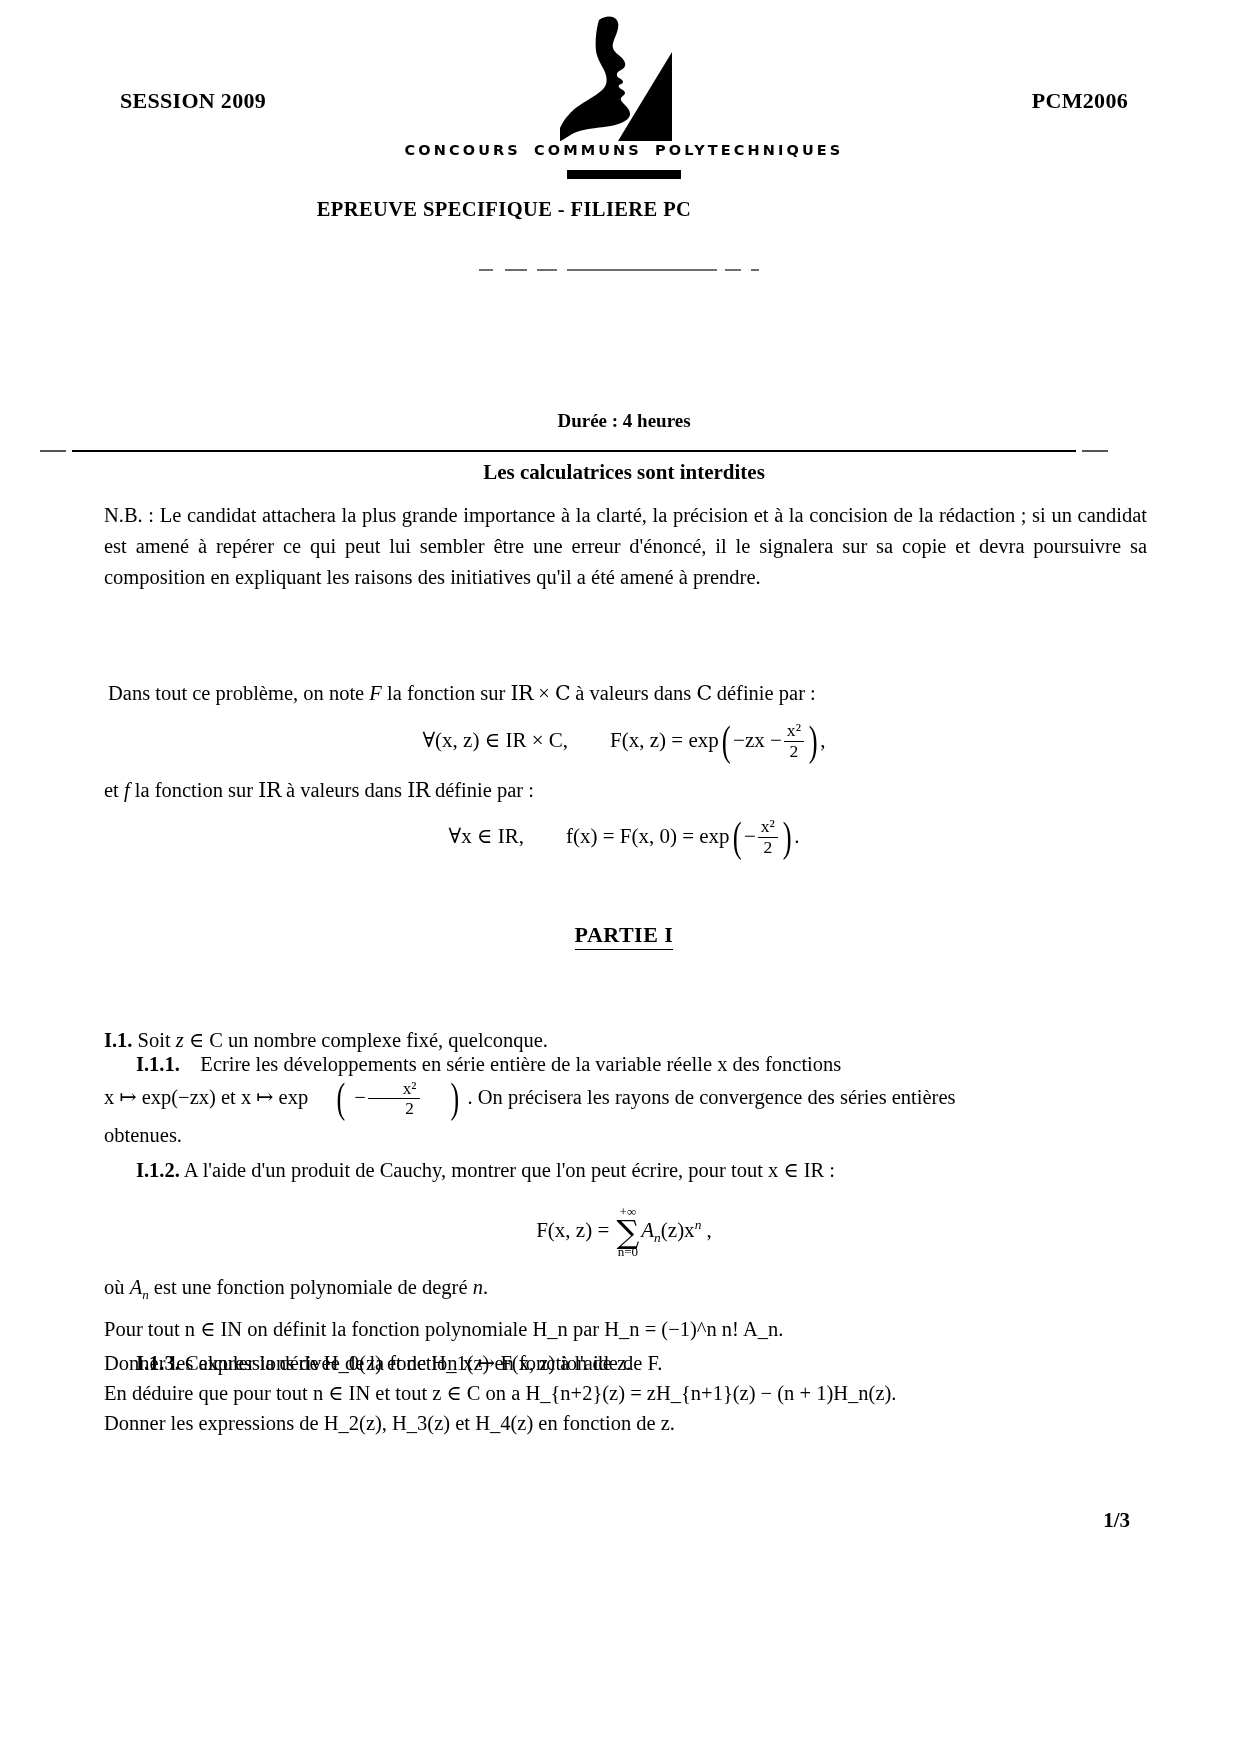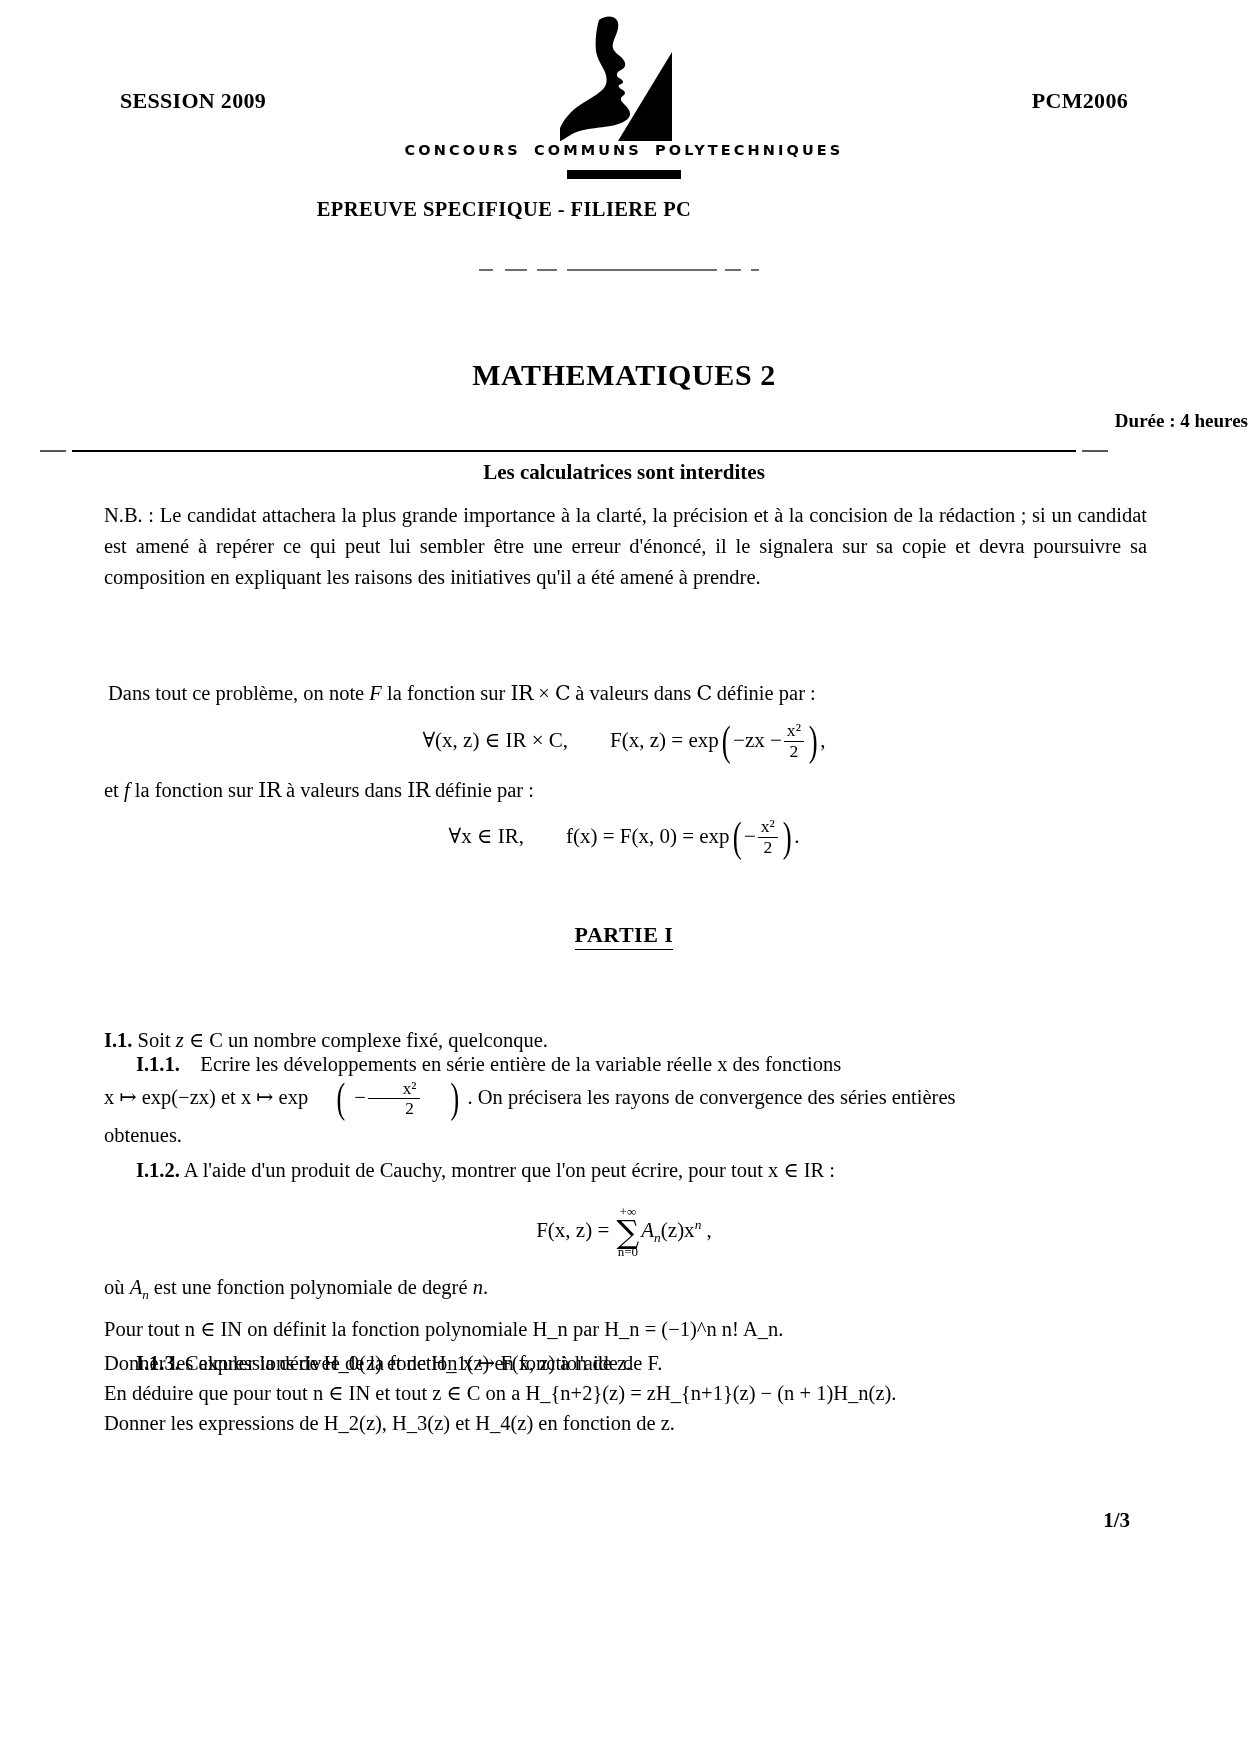--- a/index.html
+++ b/index.html
@@ -104,21 +104,21 @@
     text-align: center;
     font-weight: bold;
     font-size: 30px;
     letter-spacing: 0.6px;
   }
   .duree {
     position: absolute;
     top: 410px;
     left: 0;
     width: 1248px;
-    text-align: right;
+    text-align: center;
     font-weight: bold;
     font-size: 19px;
   }
 
   .main-rule {
     position: absolute;
     top: 450px;
     left: 72px;
     width: 1004px;
     height: 2px;
@@ -271,21 +271,20 @@
 
   <div class="faint-rule">
     <i style="left:0px;width:14px;"></i>
     <i style="left:26px;width:22px;"></i>
     <i style="left:58px;width:20px;"></i>
     <i style="left:88px;width:150px;"></i>
     <i style="left:246px;width:16px;"></i>
     <i style="left:272px;width:8px;"></i>
   </div>
 
-  <div class="doc-title">MATHEMATIQUES 2</div>
   <div class="duree">Durée : 4 heures</div>
 
   <div class="main-rule"></div>
   <div class="calc">Les calculatrices sont interdites</div>
 
   <div class="para intro">
     <span>Dans tout ce problème, on note </span><i class="v">F</i><span> la fonction sur </span><span class="bb">IR</span><span> × </span><span class="bb">C</span><span> à valeurs dans </span><span class="bb">C</span><span> définie par :</span>
   </div>
 
   <div class="para nb">N.B. : Le candidat attachera la plus grande importance à la clarté,  la précision et à la concision de la rédaction ; si un candidat est amené à repérer ce qui peut lui sembler être une erreur d'énoncé, il le signalera sur sa copie et devra poursuivre sa composition en expliquant les raisons des initiatives qu'il a été amené à prendre.</div>

